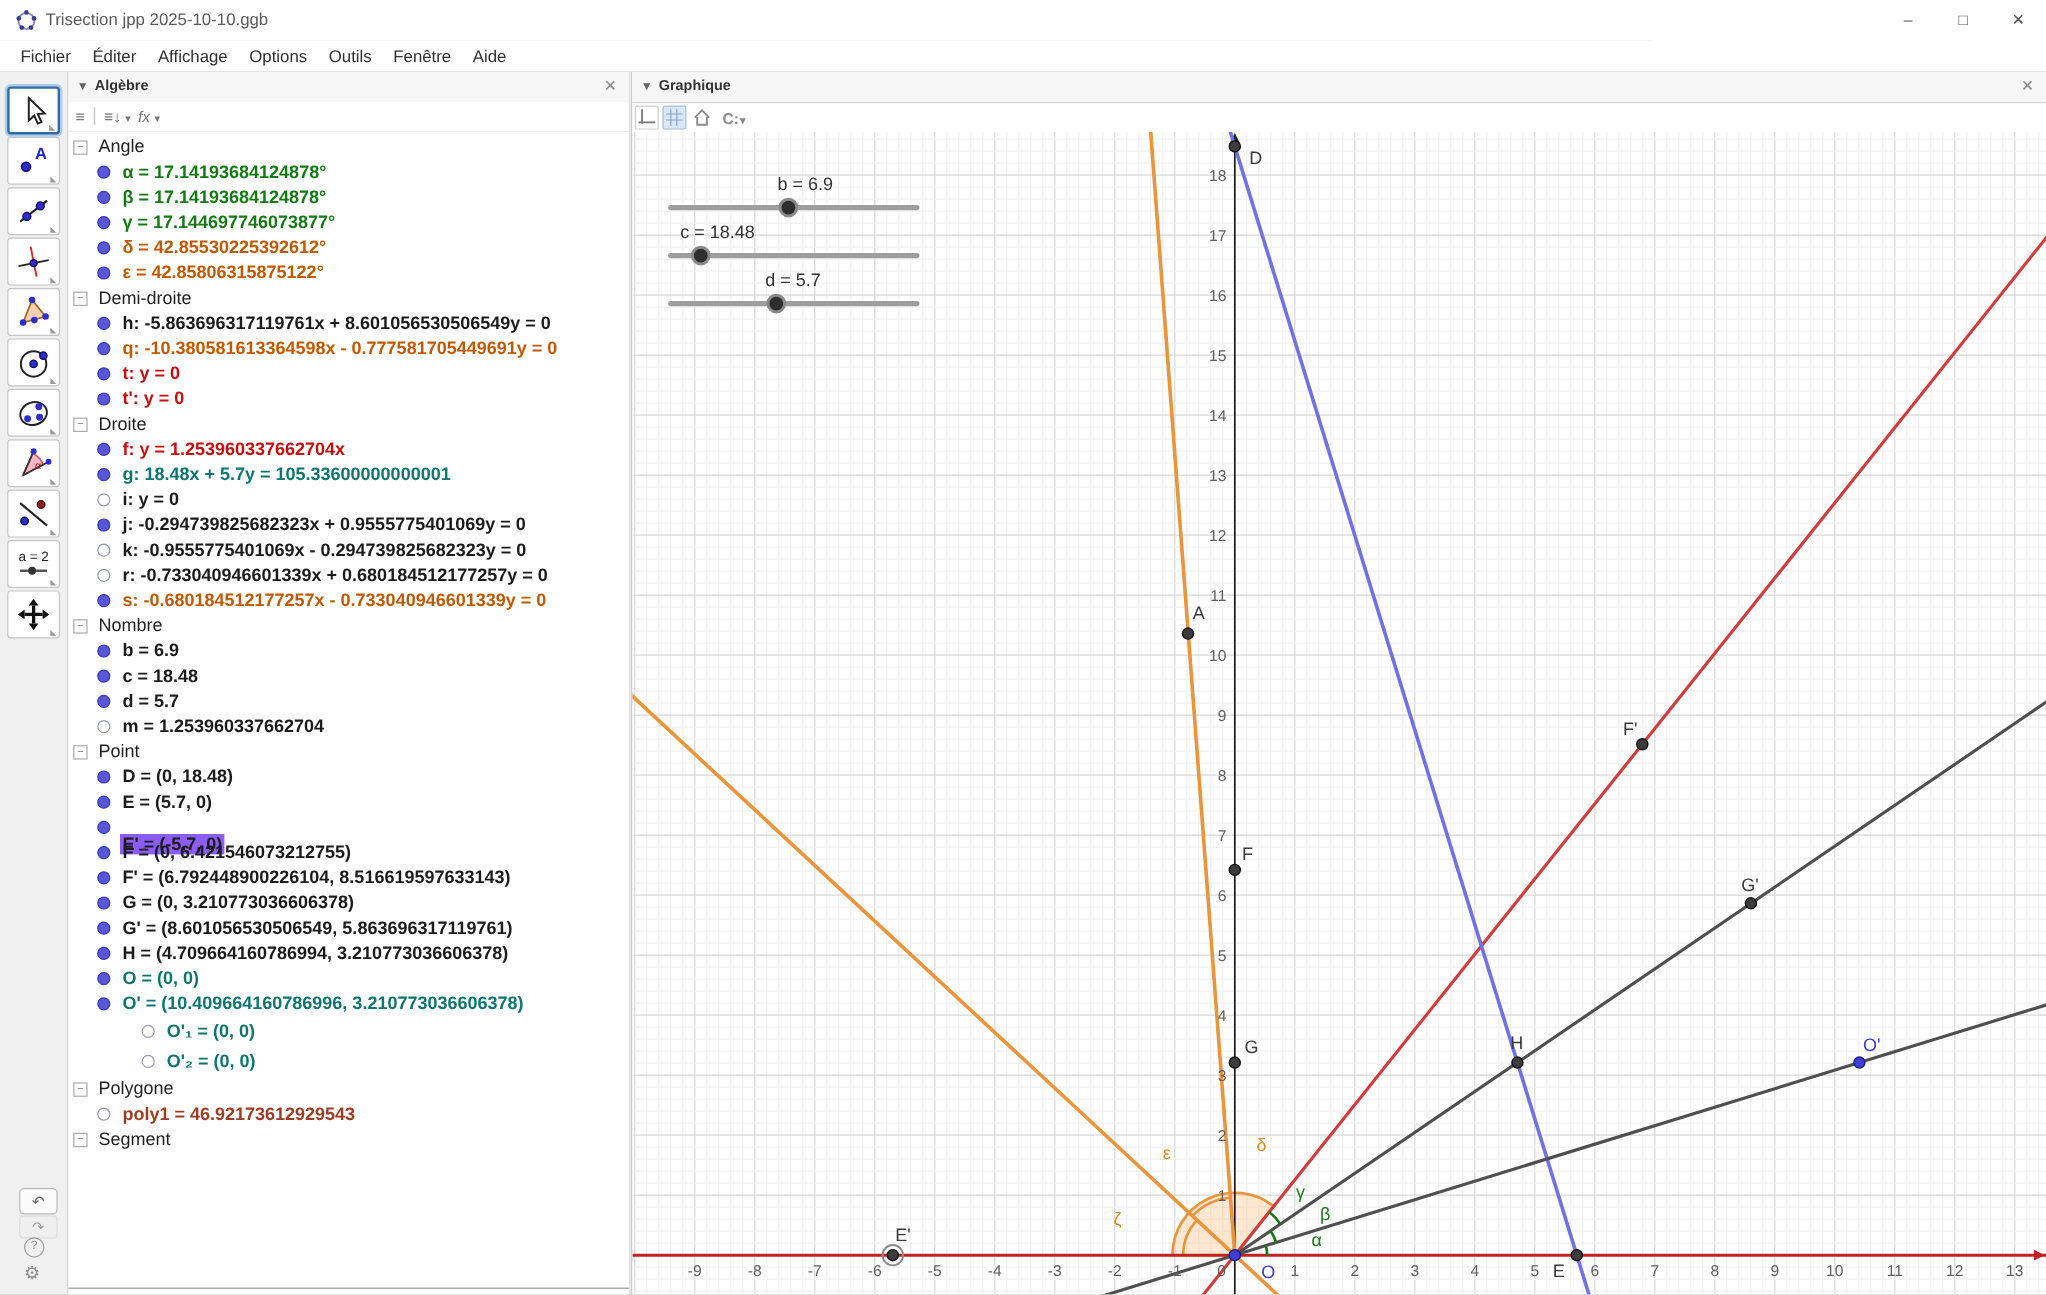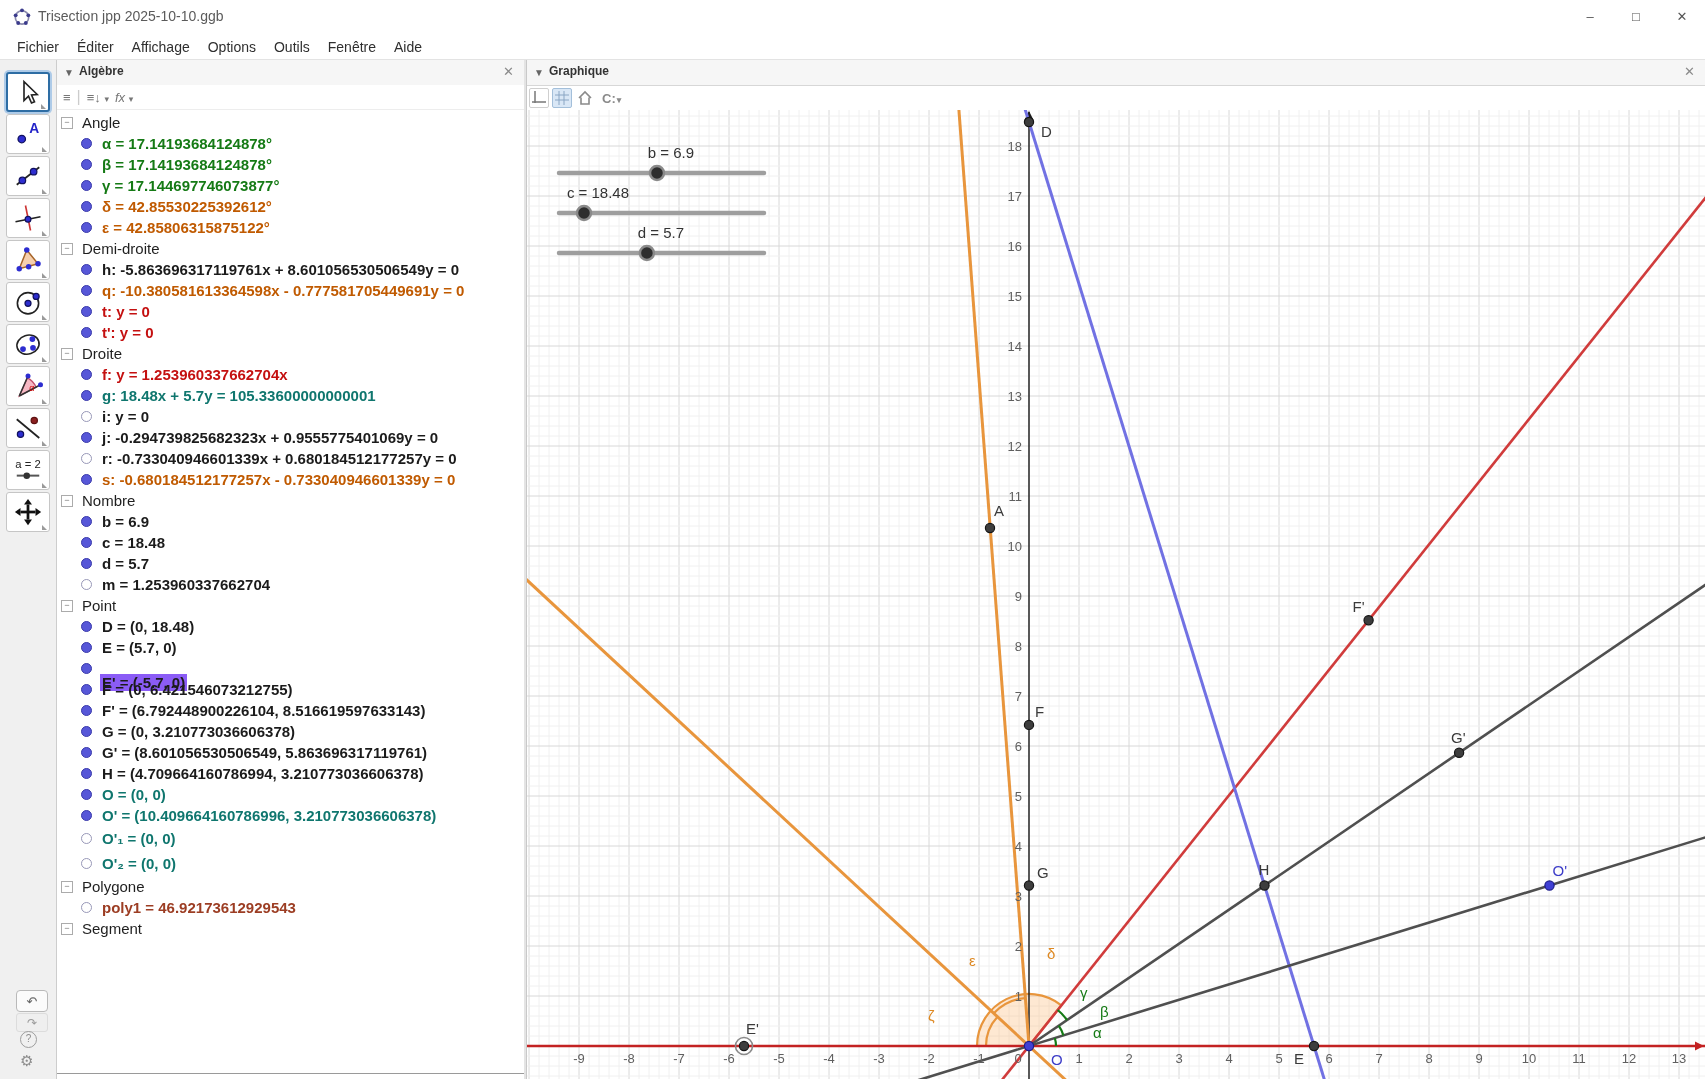--- a/index.html
+++ b/index.html
@@ -26,21 +26,21 @@
   .phead{position:absolute;top:0;left:0;right:0;height:25px;background:#f6f6f6;border-bottom:1px solid #d7d7d7;}
   .phead .caret{position:absolute;left:7px;top:7px;font-size:10px;color:#666;}
   .phead .ptitle{position:absolute;left:22px;top:4px;font-size:12px;font-weight:bold;color:#333;}
   .phead .pclose{position:absolute;top:4px;font-size:13px;color:#8a8a8a;}
   .algebra{position:absolute;left:57px;top:60px;width:467px;height:1019px;background:#fff;}
   .astyle{position:absolute;left:0;top:25px;width:100%;height:25px;background:#fff;border-bottom:1px solid #ededed;display:flex;align-items:center;gap:6px;padding-left:6px;box-sizing:border-box;color:#777;}
   .astyle .ic{font-size:13px;color:#777;}
   .astyle .sep{color:#ccc;}
   .atree{position:absolute;left:0;top:52px;width:100%;}
   .arow{display:flex;align-items:center;height:21px;}
-  .arow.subrow{height:25px;}
+  .arow.subrow{height:25px;margin-left:37px;}
   .cbox{width:10px;height:10px;border:1px solid #ababab;background:#fff;font-size:9px;line-height:8px;text-align:center;color:#777;margin-left:4px;flex:none;}
   .alabel{margin-left:9px;font-size:15px;color:#1f1f1f;}
   .bullet{margin-left:24px;width:11px;height:11px;border-radius:50%;flex:none;box-sizing:border-box;}
   .bullet.fill{background:#5757d8;border:1px solid #3a3aab;}
   .bullet.hollow{background:#fff;border:1.5px solid #9898b8;}
   .itext{margin-left:8px;font-size:15px;font-weight:bold;white-space:pre;padding:0 2px;}
   .itext.sel{background:#8b5cf6;margin-top:28px;}
   .c-green{color:#157a15}.c-orange{color:#c05a00}.c-red{color:#c41010}
   .c-blue{color:#0f766e}.c-black{color:#1b1b1b}.c-brown{color:#9c3d23}
   .abottom{position:absolute;left:0;top:1013px;width:100%;border-top:1px solid #9a9a9a;}
@@ -268,20 +268,24 @@
           <span class="bullet fill"></span>
           <span class="itext c-blue">g: 18.48x + 5.7y = 105.33600000000001</span>
         </div>
         <div class="arow">
           <span class="bullet hollow"></span>
           <span class="itext c-black">i: y = 0</span>
         </div>
         <div class="arow">
           <span class="bullet fill"></span>
           <span class="itext c-black">j: -0.294739825682323x + 0.9555775401069y = 0</span>
+        </div>
+        <div class="arow">
+          <span class="bullet hollow"></span>
+          <span class="itext c-black">k: -0.9555775401069x - 0.294739825682323y = 0</span>
         </div>
         <div class="arow">
           <span class="bullet hollow"></span>
           <span class="itext c-black">r: -0.733040946601339x + 0.680184512177257y = 0</span>
         </div>
         <div class="arow">
           <span class="bullet fill"></span>
           <span class="itext c-orange">s: -0.680184512177257x - 0.733040946601339y = 0</span>
         </div>
         <div class="arow">

